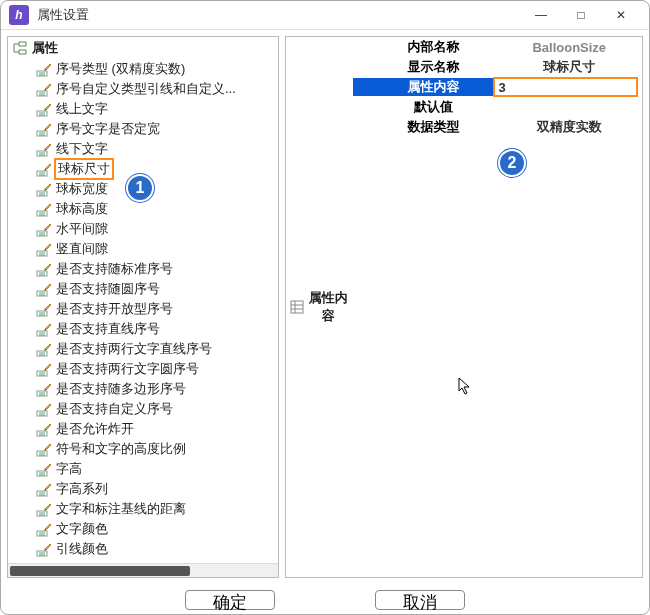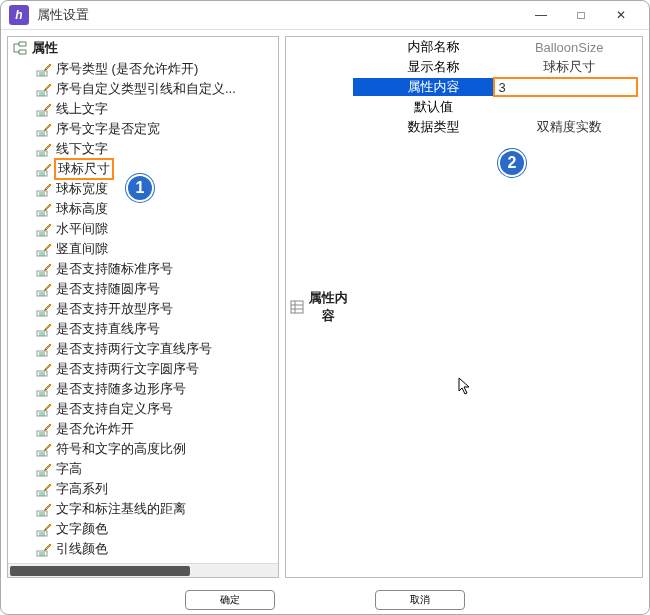--- a/index.html
+++ b/index.html
@@ -145,20 +145,21 @@
       background: #555;
       border-radius: 2px;
     }
     .prop-table {
       width: 100%;
     }
     .prop-row {
       display: flex;
       height: 20px;
       align-items: center;
+      font-weight: bold;
     }
     .prop-row .key {
       width: 140px;
       padding-left: 22px;
       font-size: 13px;
     }
     .prop-row .val {
       flex: 1;
       padding-left: 4px;
       font-size: 13px;
@@ -204,21 +205,21 @@
       justify-content: center;
       gap: 100px;
       padding: 12px 0 4px 0;
     }
     .buttons button {
       width: 90px;
       height: 20px;
       border: 1px solid #888;
       border-radius: 4px;
       background: #fff;
-      font-size: 10px;
+      font-size: 17px;
       cursor: pointer;
       font-family: inherit;
     }
     svg { display: block; }
   </style>
 </head>
 <body>
 
 <div class="window">
   <div class="titlebar">
@@ -246,21 +247,21 @@
               <div class="tree-item">
                 <span class="item-icon">
                   <svg width="16" height="16" viewBox="0 0 16 16">
   <rect x="1" y="10" width="10" height="5" fill="#fff" stroke="#999"></rect>
   <line x1="3" y1="12" x2="9" y2="12" stroke="#4a7" stroke-width="1"></line>
   <line x1="3" y1="14" x2="9" y2="14" stroke="#4a7" stroke-width="1"></line>
   <path d="M9 8 L14 3 L15 4 L10 9 Z" fill="#e8b040" stroke="#c08020"></path>
   <path d="M9 8 L10 9 L8 10 Z" fill="#333"></path>
 </svg>
                 </span>
-                <span class="label-text">序号类型 (是否允许炸开)</span>
+                <span class="label-text">序号类型 (双精度实数)</span>
               </div>
               <div class="tree-item">
                 <span class="item-icon">
                   <svg width="16" height="16" viewBox="0 0 16 16">
   <rect x="1" y="10" width="10" height="5" fill="#fff" stroke="#999"></rect>
   <line x1="3" y1="12" x2="9" y2="12" stroke="#4a7" stroke-width="1"></line>
   <line x1="3" y1="14" x2="9" y2="14" stroke="#4a7" stroke-width="1"></line>
   <path d="M9 8 L14 3 L15 4 L10 9 Z" fill="#e8b040" stroke="#c08020"></path>
   <path d="M9 8 L10 9 L8 10 Z" fill="#333"></path>
 </svg>

